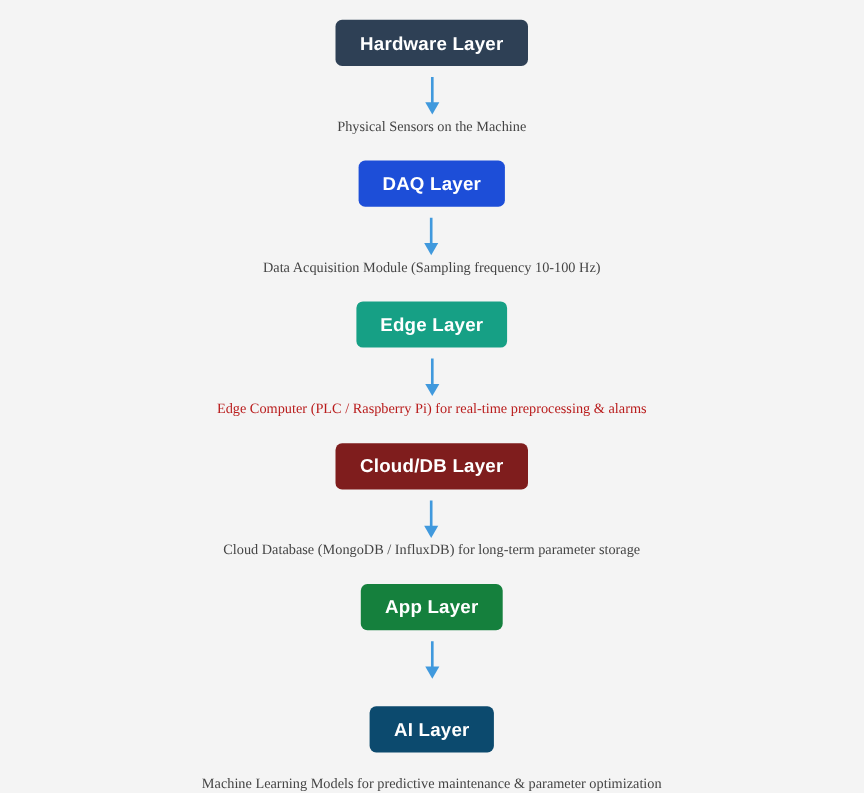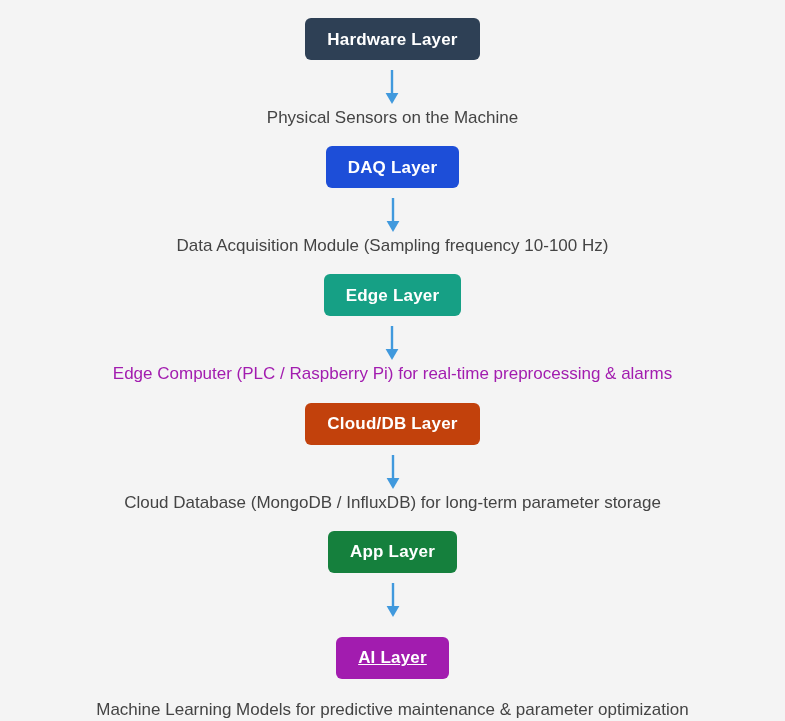--- a/index.html
+++ b/index.html
@@ -49,24 +49,25 @@
 
   .arrow {
     display: block;
     width: 20px;
     height: 38px;
     margin: 8px 0 1px 0;
   }
 
   .caption {
     color: #444444;
-    font-size: 17px;
+    font-size: 13px;
     line-height: 1.3;
     white-space: nowrap;
     text-align: center;
+    font-family: Liberation Serif, serif;
   }
   .gap-caption-to-box { height: 24px; }
 </style>
 </head>
 <body style="background: rgb(244, 244, 244);">
 
 <div id="flow">
 
   <div class="stage">
     <div class="layer-box" style="background-color: rgb(46, 64, 85); color: rgb(255, 255, 255);">Hardware Layer</div>
@@ -87,42 +88,42 @@
     <div class="caption" style="color: rgb(68, 68, 68);">Data Acquisition Module (Sampling frequency 10-100 Hz)</div>
   </div>
   <div class="gap-caption-to-box"></div>
 
   <div class="stage">
     <div class="layer-box" style="background-color: rgb(22, 160, 133); color: rgb(255, 255, 255);">Edge Layer</div>
     <svg class="arrow" viewBox="0 0 20 38" aria-hidden="true">
       <line x1="10" y1="2" x2="10" y2="28" stroke="#4099dd" stroke-width="2.4"></line>
       <polygon points="10,36 3.6,25 16.4,25" fill="#4099dd"></polygon>
     </svg>
-    <div class="caption" style="color: #a21caf;">Edge Computer (PLC / Raspberry Pi) for real-time preprocessing &amp; alarms</div>
+    <div class="caption" style="color: #b91c1c;">Edge Computer (PLC / Raspberry Pi) for real-time preprocessing &amp; alarms</div>
   </div>
   <div class="gap-caption-to-box"></div>
 
   <div class="stage">
-    <div class="layer-box" style="background-color: #c2410c; color: rgb(255, 255, 255);">Cloud/DB Layer</div>
+    <div class="layer-box" style="background-color: #7f1d1d; color: rgb(255, 255, 255);">Cloud/DB Layer</div>
     <svg class="arrow" viewBox="0 0 20 38" aria-hidden="true">
       <line x1="10" y1="2" x2="10" y2="28" stroke="#4099dd" stroke-width="2.4"></line>
       <polygon points="10,36 3.6,25 16.4,25" fill="#4099dd"></polygon>
     </svg>
     <div class="caption" style="color: rgb(68, 68, 68);">Cloud Database (MongoDB / InfluxDB) for long-term parameter storage</div>
   </div>
   <div class="gap-caption-to-box"></div>
 
   <div class="stage">
     <div class="layer-box" style="background-color: #15803d; color: rgb(255, 255, 255);">App Layer</div>
     <svg class="arrow" viewBox="0 0 20 38" aria-hidden="true">
       <line x1="10" y1="2" x2="10" y2="28" stroke="#4099dd" stroke-width="2.4"></line>
       <polygon points="10,36 3.6,25 16.4,25" fill="#4099dd"></polygon>
     </svg>
   </div>
   <div class="gap-caption-to-box"></div>
 
   <div class="stage">
-    <div class="layer-box" style="background-color: #a21caf; color: rgb(255, 255, 255); text-decoration: underline;">AI Layer</div>
+    <div class="layer-box" style="background-color: #0c4a6e; color: rgb(255, 255, 255);">AI Layer</div>
     <div style="height:20px"></div>
     <div class="caption" style="color: rgb(68, 68, 68);">Machine Learning Models for predictive maintenance &amp; parameter optimization</div>
   </div>
 
 </div>
 
 </body></html>

